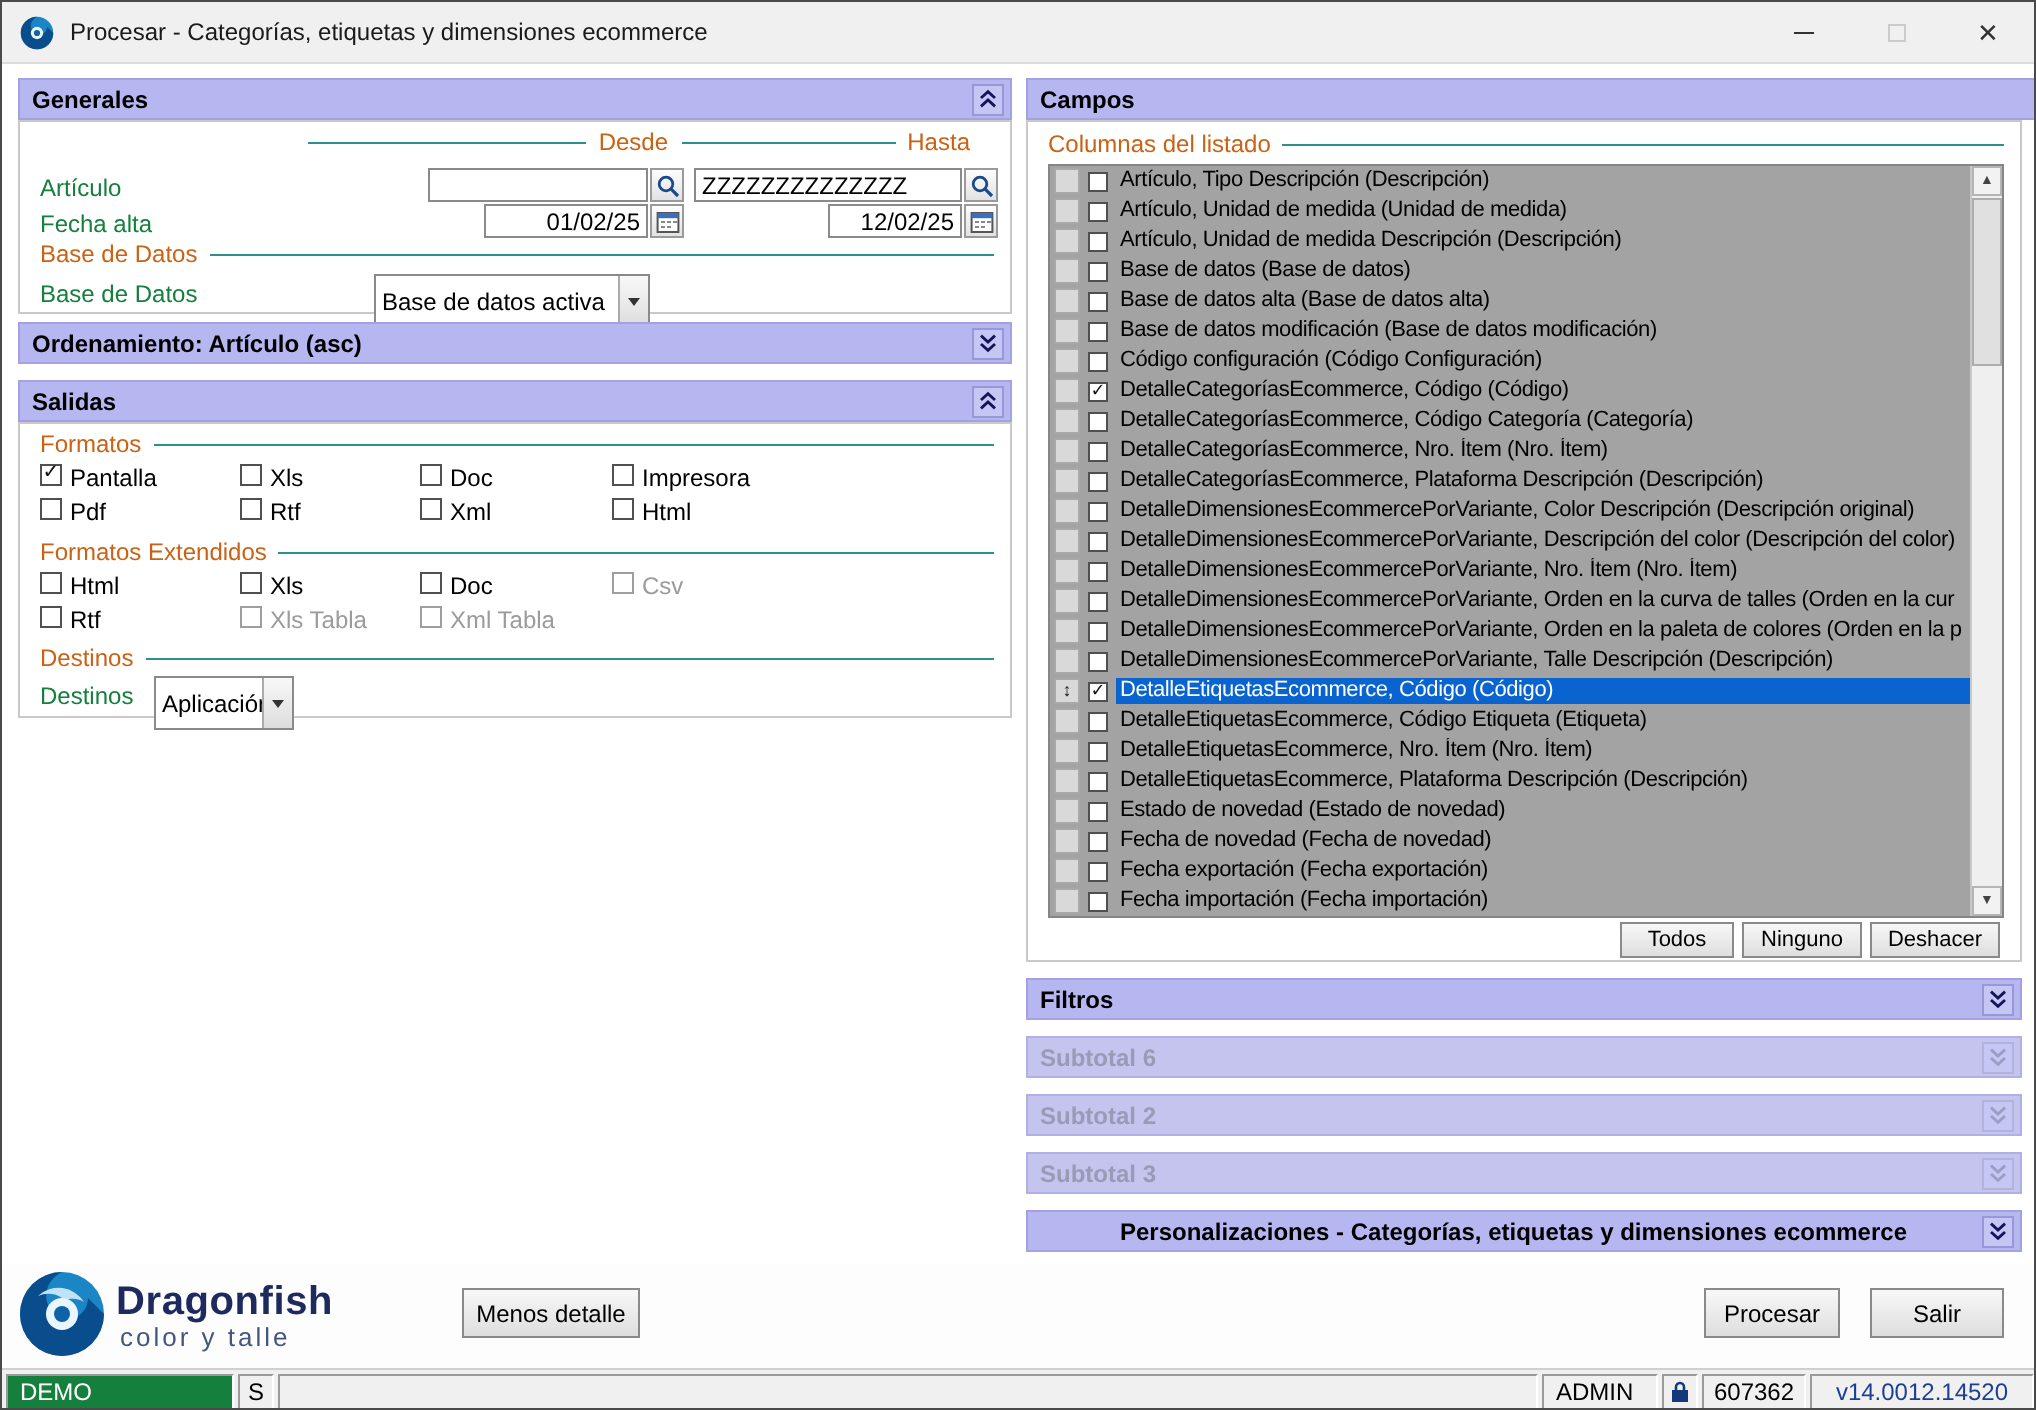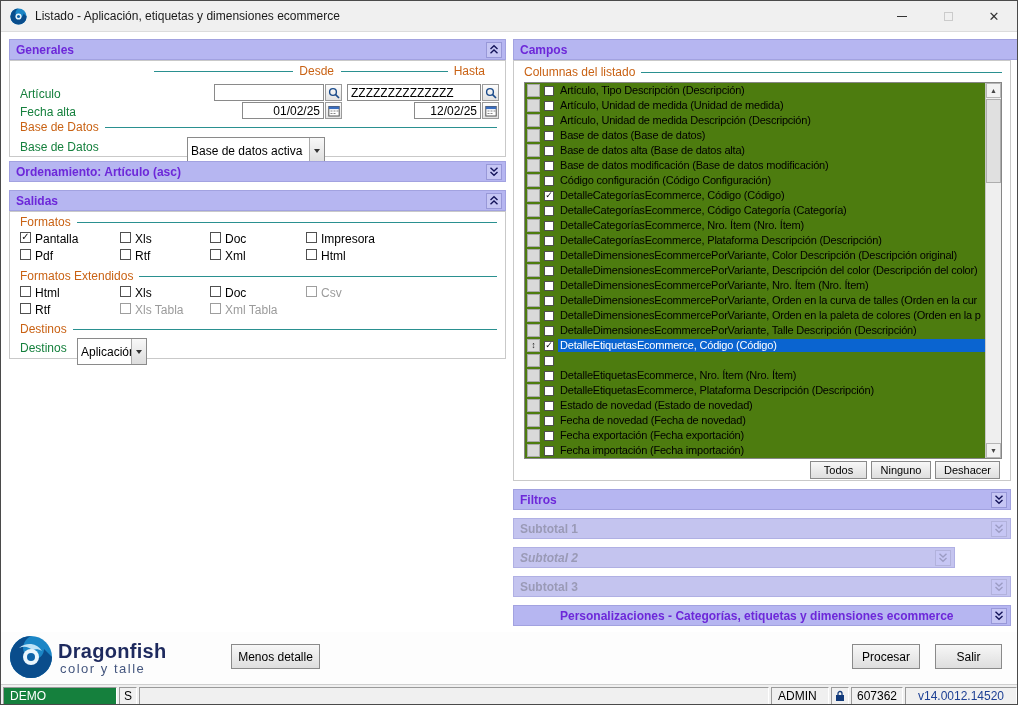--- a/index.html
+++ b/index.html
@@ -8,21 +8,21 @@
 
   .titlebar{position:absolute;left:0;top:0;width:100%;height:31px;background:#f0f0f0;display:flex;align-items:center;padding-left:9px;gap:8px;border-bottom:1px solid #dcdcdc;}
   .title-text{font-size:12px;color:#1a1a1a;}
   .win-controls{margin-left:auto;display:flex;height:100%;}
   .win-btn{width:46px;height:100%;display:flex;align-items:center;justify-content:center;}
   .min-glyph{width:10px;height:1px;background:#333;}
   .max-glyph{width:9px;height:9px;border:1px solid #cbcbcb;}
   .close-glyph{font-size:13px;color:#333;}
 
   .sec-hdr{position:absolute;height:21px;background:#b6b6f1;border:1px solid #a2a2e0;display:flex;align-items:center;padding:0 3px 0 6px;}
-  .sec-title{font-size:12px;font-weight:bold;color:#6d28d9;white-space:nowrap;}
+  .sec-title{font-size:12px;font-weight:bold;color:#000000;white-space:nowrap;}
   .sec-btn{margin-left:auto;width:16px;height:16px;display:flex;align-items:center;justify-content:center;border:1px solid #9898d8;background:#c6c6f4;flex:none;}
   .sec-hdr.disabled{background:#c4c4ef;border-color:#b0b0e4;}
   .sec-hdr.disabled .sec-title{color:#9a9ab6;}
   .sec-hdr.disabled .sec-btn{border-color:#b2b2dc;}
 
   .gbox{position:absolute;border:1px solid #c9c9c9;background:#fff;}
   .lbl12{font-size:12px;color:#15803d;position:absolute;white-space:nowrap;}
   .grp{position:absolute;display:flex;align-items:center;font-size:12px;color:#c96214;white-space:nowrap;}
   .grp::after{content:"";flex:1;height:1px;background:#2a9090;margin-left:6px;}
   .grp-r{position:absolute;display:flex;align-items:center;font-size:12px;color:#c96214;white-space:nowrap;}
@@ -38,21 +38,21 @@
 
   .cbgrid{position:absolute;left:10px;right:8px;display:flex;flex-direction:column;gap:1px;}
   .cb-row{height:16px;display:flex;align-items:center;}
   .cbcell{display:flex;align-items:flex-start;gap:4px;font-size:12px;white-space:nowrap;}
   .cbcell.c0{width:100px;}.cbcell.c1{width:90px;}.cbcell.c2{width:96px;}
   .cbcell.disabled{color:#9b9b9b;}
   .cbx{width:11px;height:11px;border:1px solid #505050;background:#fff;display:inline-flex;align-items:center;justify-content:center;flex:none;}
   .cbcell.disabled .cbx{border-color:#9e9e9e;}
   .cbx.checked::after{content:"✓";font-size:10px;line-height:1;margin-top:-1px;color:#111;}
 
-  .listbox{position:absolute;border:1px solid #868686;background:#4d7c0f;overflow:hidden;}
+  .listbox{position:absolute;border:1px solid #868686;background:#a3a3a3;overflow:hidden;}
   .rows{position:absolute;top:0;left:0;right:16px;bottom:0;overflow:hidden;}
   .campo-row{display:flex;align-items:center;height:15px;}
   .gutter{width:13px;height:13px;margin-left:2px;background:#d9d9d9;border:1px solid #a8a8a8;flex:none;display:flex;align-items:center;justify-content:center;font-size:9px;color:#222;line-height:1;}
   .cbx2{width:10px;height:10px;border:1px solid #505050;background:#fff;margin-left:4px;flex:none;display:inline-flex;align-items:center;justify-content:center;}
   .cbx2.checked::after{content:"✓";font-size:9px;line-height:1;color:#111;}
   .campo-lbl{font-size:11px;letter-spacing:-0.2px;margin-left:4px;white-space:nowrap;overflow:hidden;flex:1;height:13px;line-height:13px;padding-left:2px;color:#000;}
   .campo-row.selected .campo-lbl{background:#0a64d0;color:#fff;}
 
   .vscroll{position:absolute;top:0;right:0;bottom:0;width:16px;background:#efefef;border-left:1px solid #c8c8c8;}
   .sb-btn{position:absolute;left:0;width:15px;height:15px;background:#f2f2f2;border:1px solid #b5b5b5;display:flex;align-items:center;justify-content:center;font-size:7px;color:#444;line-height:1;}
@@ -77,21 +77,21 @@
 </head>
 <body>
 
 <div class="titlebar">
   <svg class="app-icon" width="17" height="17" viewBox="0 0 44 44">
     <circle cx="22" cy="22" r="21" fill="#1b86c6"></circle>
     <path d="M43 22A21 21 0 0 1 1 22 21 21 0 0 1 22 1c-6 3-9 9-7.5 15 1.4 5.5 7 9 12.5 8 4.8-.9 8-5 8-10z" fill="#0a4d8c"></path>
     <circle cx="22" cy="22" r="8" fill="#eaf6fd"></circle>
     <circle cx="22" cy="22" r="4" fill="#0e63a8"></circle>
   </svg>
-  <span class="title-text">Listado - Aplicación, etiquetas y dimensiones ecommerce</span>
+  <span class="title-text">Procesar - Categorías, etiquetas y dimensiones ecommerce</span>
   <div class="win-controls">
     <div class="win-btn">
         <span class="min-glyph"></span>
       </div>
     <div class="win-btn">
         <span class="max-glyph"></span>
       </div>
     <div class="win-btn">
         <span class="close-glyph">✕</span>
       </div>
@@ -374,20 +374,21 @@
           <span class="campo-lbl">DetalleDimensionesEcommercePorVariante, Talle Descripción (Descripción)</span>
         </div>
         <div class="campo-row selected">
           <span class="gutter">↕</span>
           <span class="cbx2 checked"></span>
           <span class="campo-lbl">DetalleEtiquetasEcommerce, Código (Código)</span>
         </div>
         <div class="campo-row">
           <span class="gutter"></span>
           <span class="cbx2"></span>
+          <span class="campo-lbl">DetalleEtiquetasEcommerce, Código Etiqueta (Etiqueta)</span>
         </div>
         <div class="campo-row">
           <span class="gutter"></span>
           <span class="cbx2"></span>
           <span class="campo-lbl">DetalleEtiquetasEcommerce, Nro. Ítem (Nro. Ítem)</span>
         </div>
         <div class="campo-row">
           <span class="gutter"></span>
           <span class="cbx2"></span>
           <span class="campo-lbl">DetalleEtiquetasEcommerce, Plataforma Descripción (Descripción)</span>
@@ -428,29 +429,29 @@
 <div class="sec-hdr" style="left:512px;top:488px;width:498px;">
   <span class="sec-title">Filtros</span>
   <span class="sec-btn">
     <svg width="10" height="11" viewBox="0 0 10 11">
         <path d="M1.5 1.8L5 5 8.5 1.8M1.5 6L5 9.2 8.5 6" fill="none" stroke="#14145a" stroke-width="1.4"></path>
       </svg>
   </span>
 </div>
 
 <div class="sec-hdr disabled" style="left:512px;top:517px;width:498px;">
-  <span class="sec-title">Subtotal 1</span>
+  <span class="sec-title">Subtotal 6</span>
   <span class="sec-btn">
     <svg width="10" height="11" viewBox="0 0 10 11">
         <path d="M1.5 1.8L5 5 8.5 1.8M1.5 6L5 9.2 8.5 6" fill="none" stroke="#9c9cc4" stroke-width="1.4"></path>
       </svg>
   </span>
 </div>
 
-<div class="sec-hdr disabled" style="left:512px;top:546px;width:442px;font-style:italic;">
+<div class="sec-hdr disabled" style="left:512px;top:546px;width:498px;">
   <span class="sec-title">Subtotal 2</span>
   <span class="sec-btn">
     <svg width="10" height="11" viewBox="0 0 10 11">
         <path d="M1.5 1.8L5 5 8.5 1.8M1.5 6L5 9.2 8.5 6" fill="none" stroke="#9c9cc4" stroke-width="1.4"></path>
       </svg>
   </span>
 </div>
 
 <div class="sec-hdr disabled" style="left:512px;top:575px;width:498px;">
   <span class="sec-title">Subtotal 3</span>

